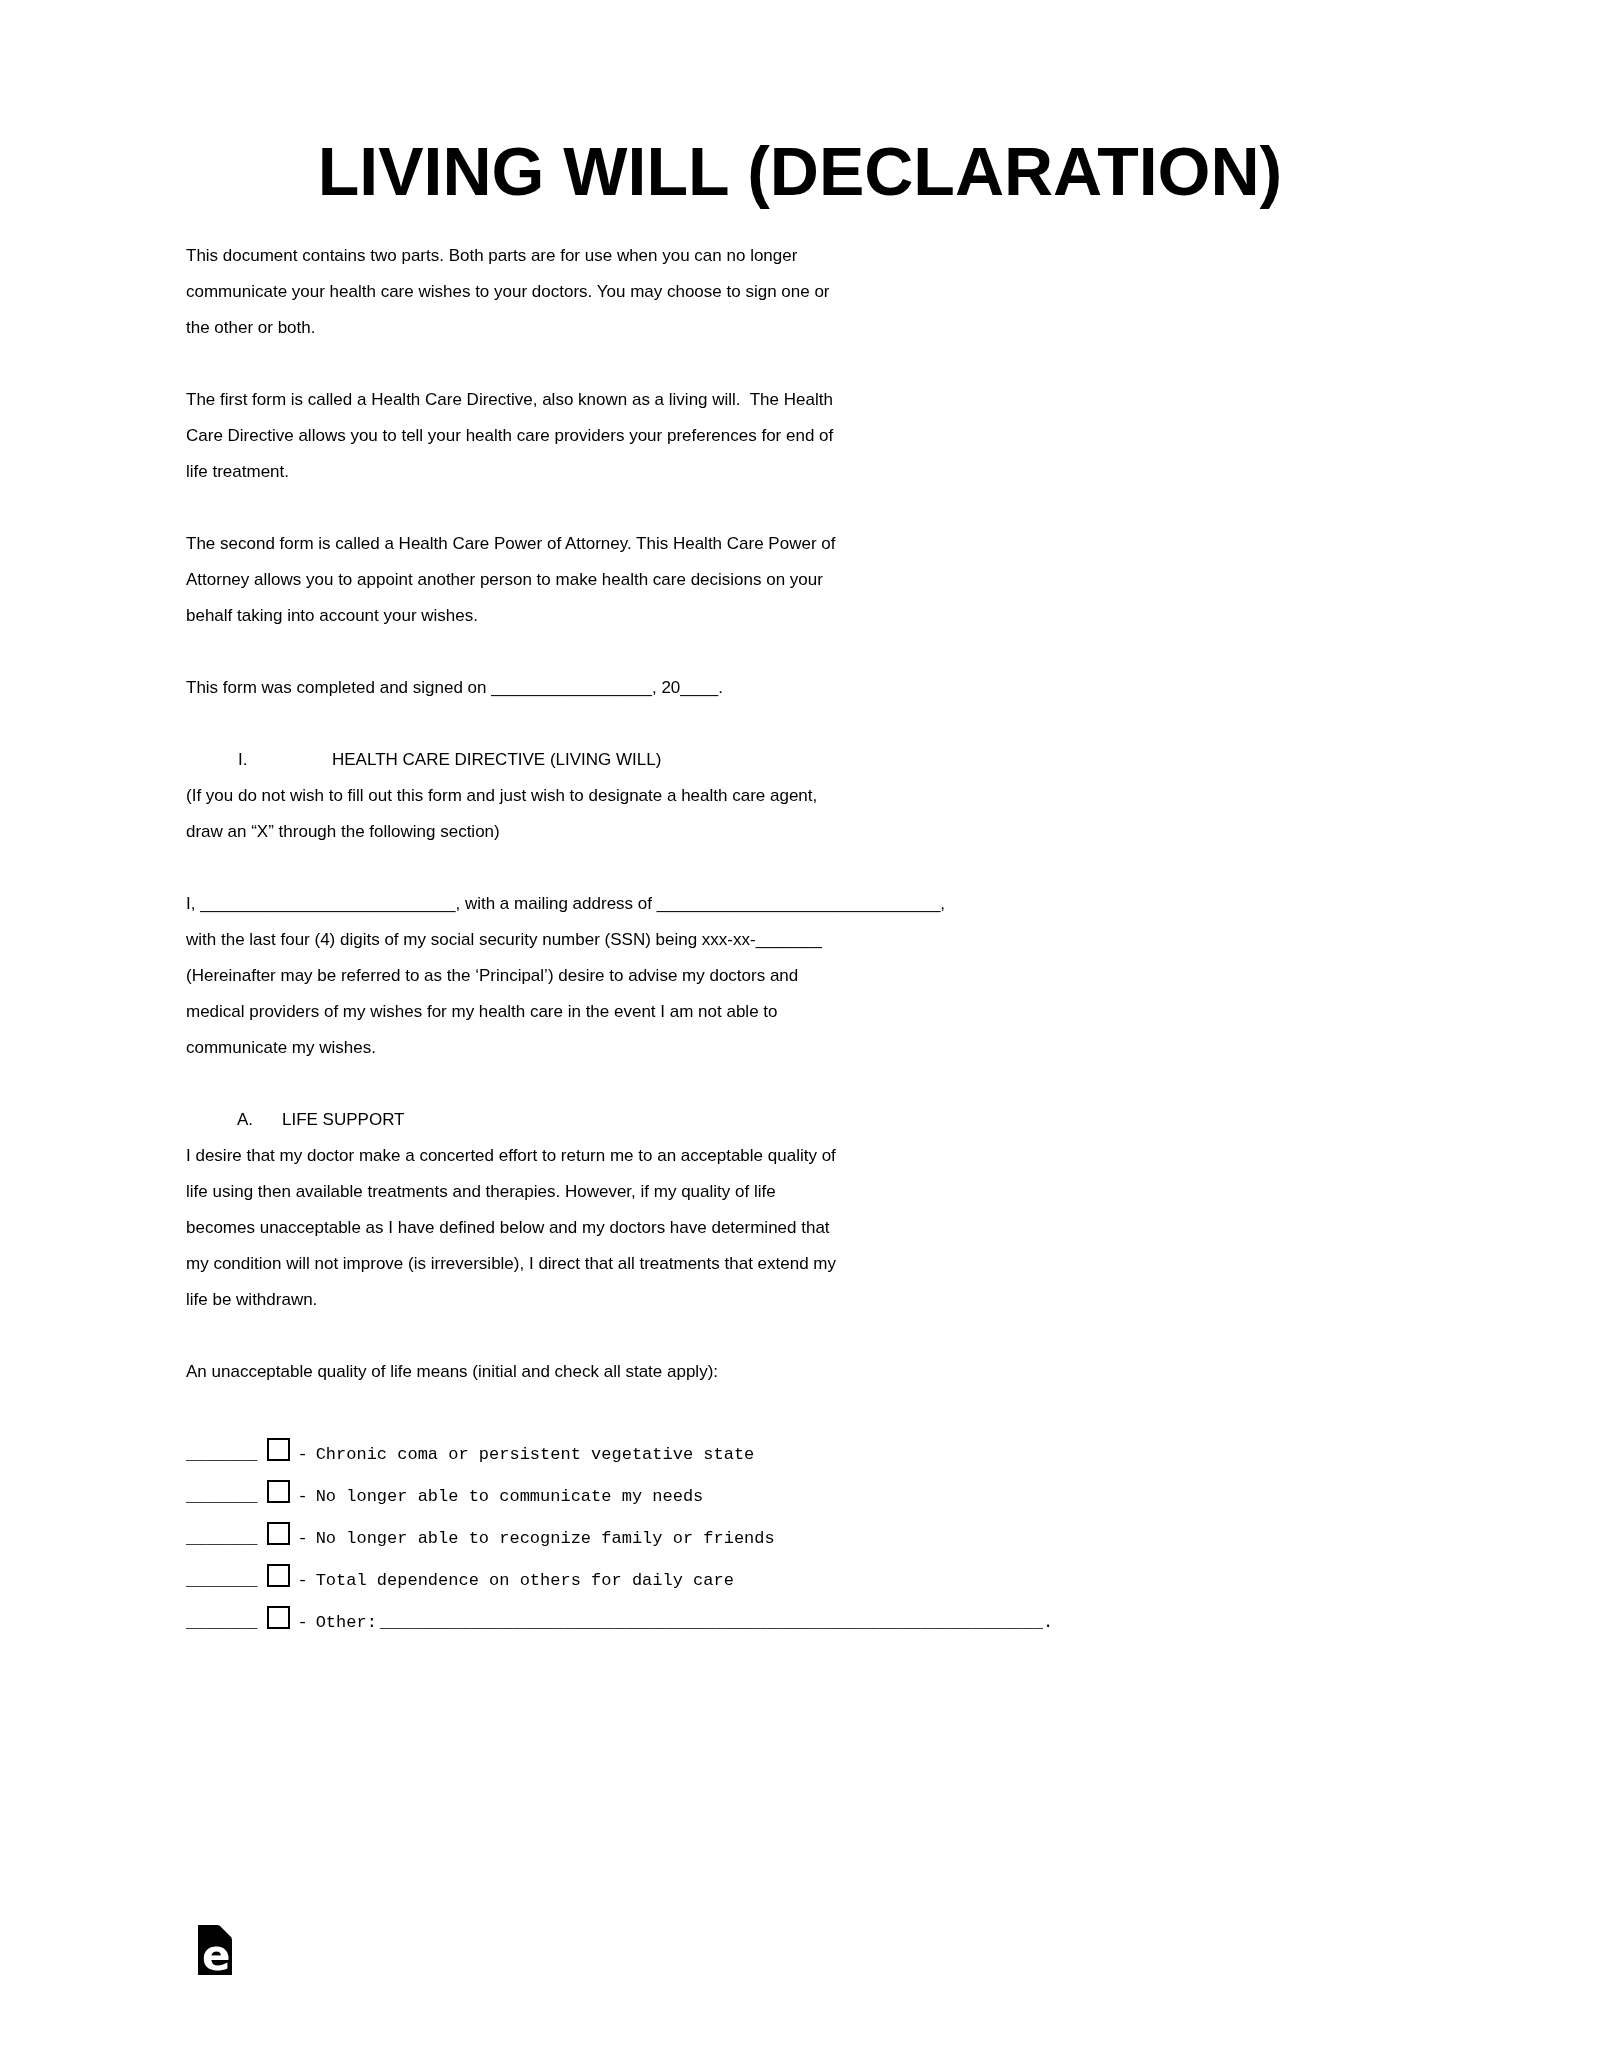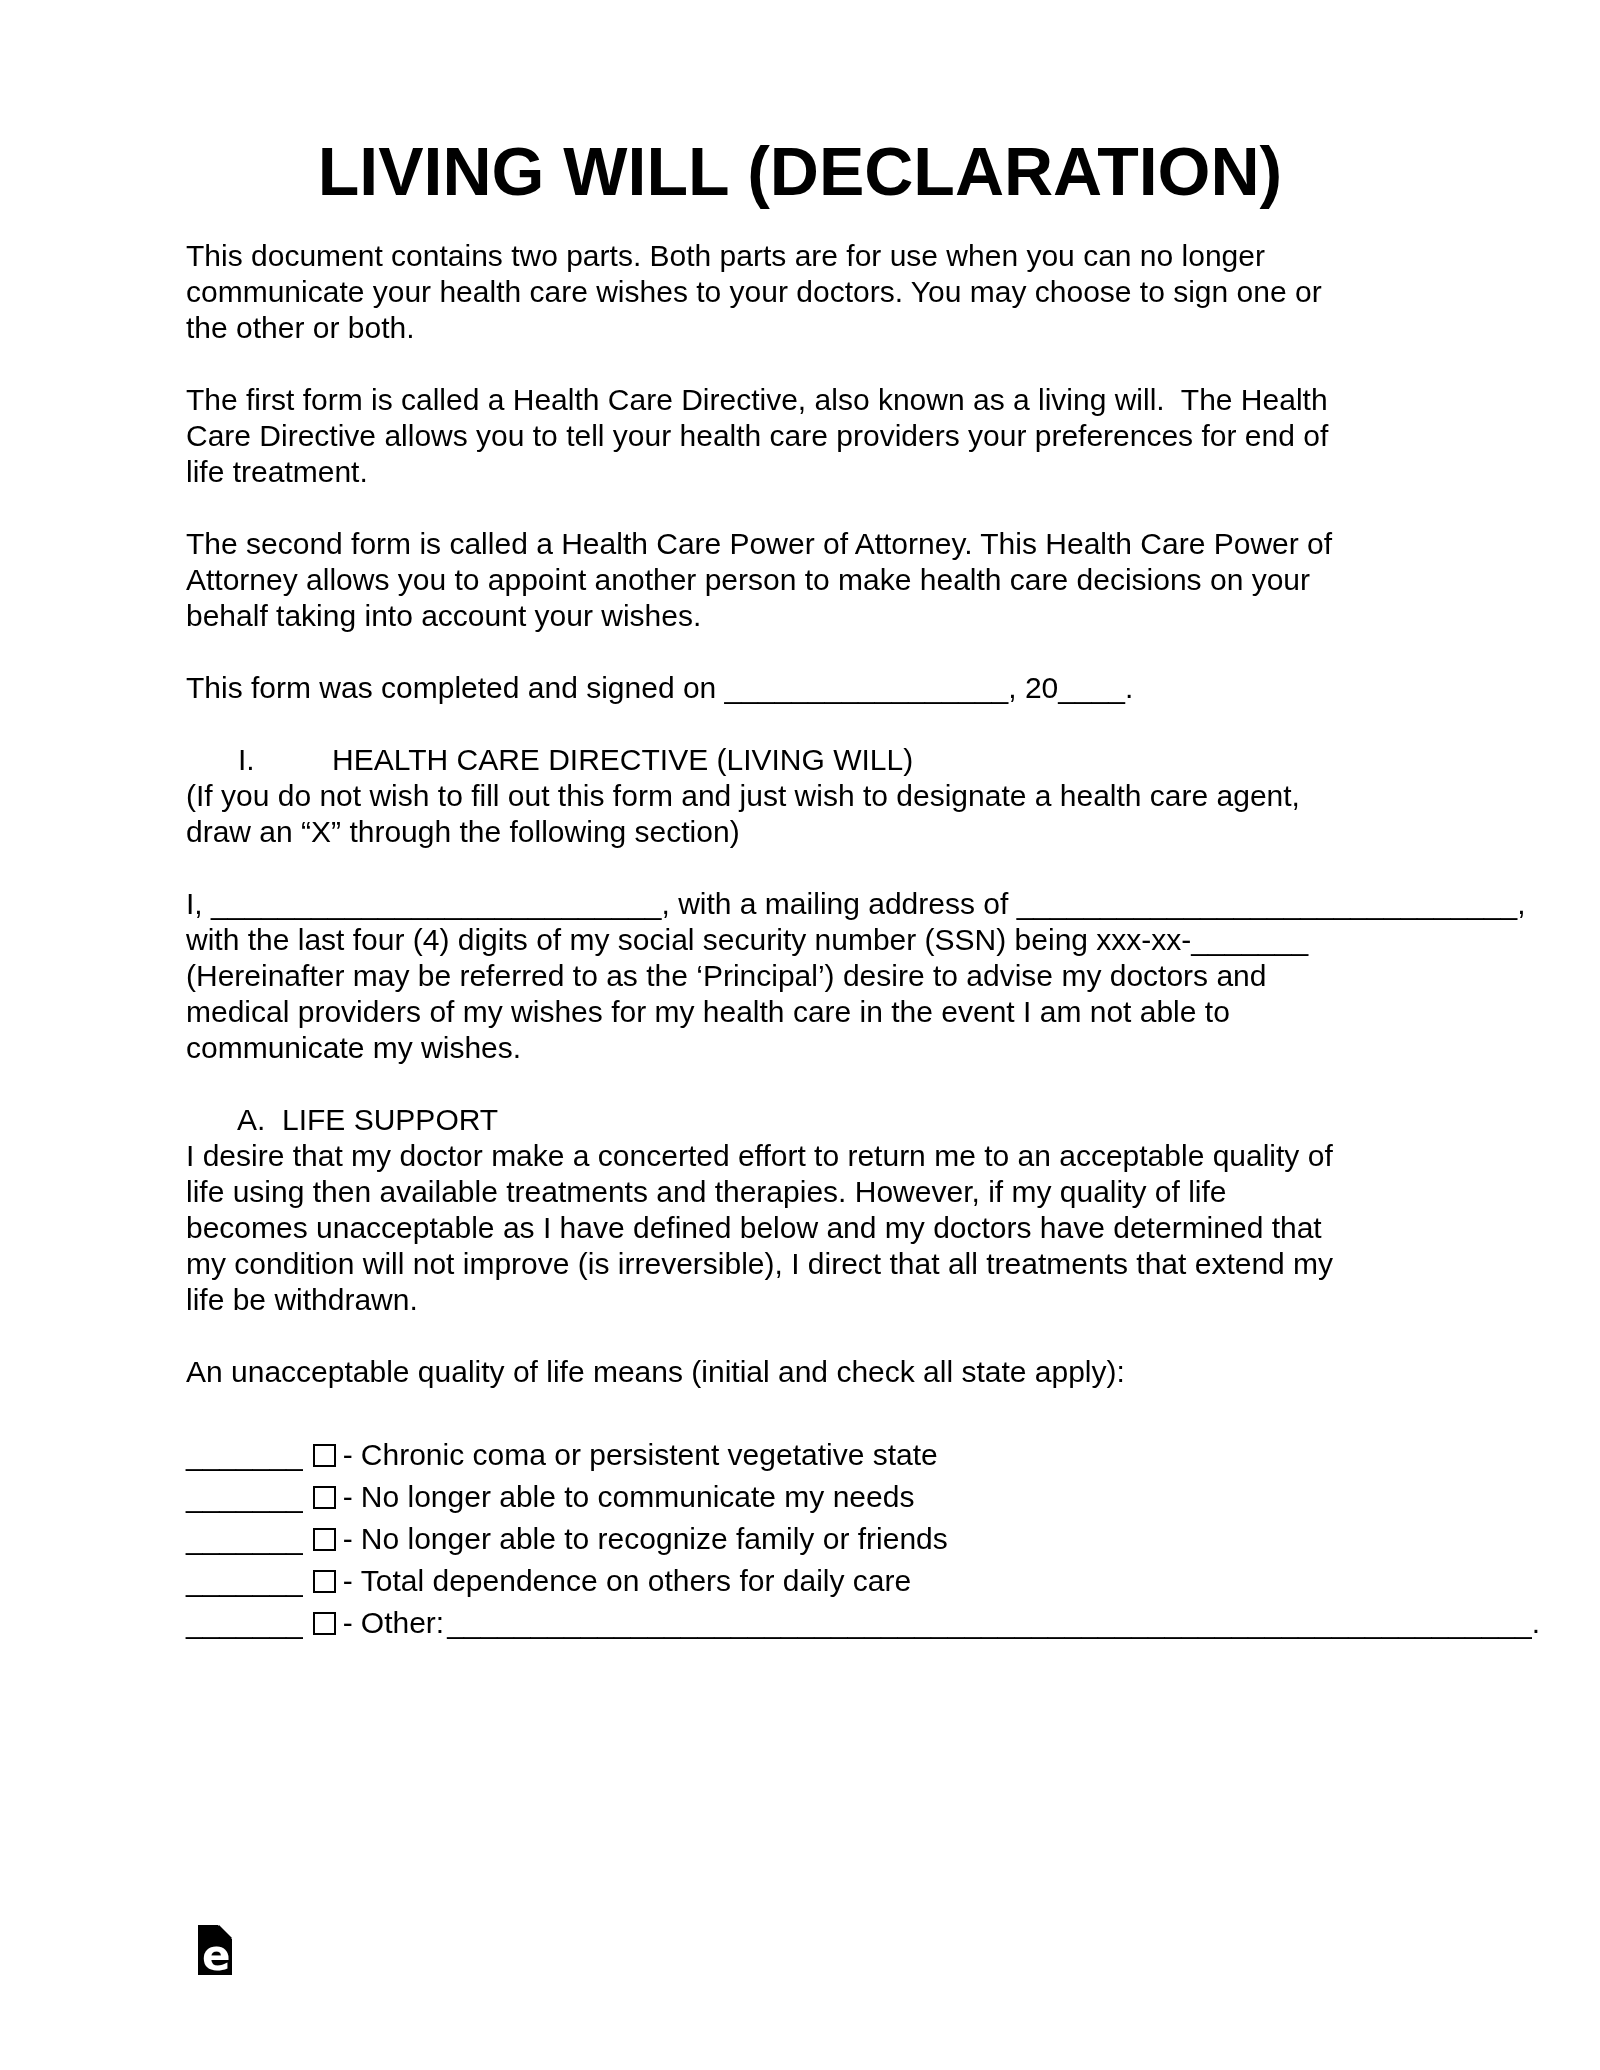--- a/index.html
+++ b/index.html
@@ -4,25 +4,25 @@
 <style>
   html,body{margin:0;padding:0;}
   body{
     width:1600px;height:2070px;position:relative;background:#ffffff;
     font-family:"Liberation Sans","DejaVu Sans",sans-serif;color:#000000;
     overflow:hidden;
   }
   .content{position:absolute;left:186px;top:140px;width:1228px;}
   .title{font-size:68px;line-height:62px;font-weight:bold;text-align:center;margin:0 0 36px 0;}
   .para{margin:0 0 36px 0;}
-  .line{font-size:30px;line-height:36px;white-space:pre;}
+  .line{font-size:17px;line-height:36px;white-space:pre;}
   .b{font-weight:normal;}
   .h1num{display:inline-block;margin-left:52px;width:94px;}
   .h2num{display:inline-block;margin-left:51px;width:45px;}
-  .checklist{margin-top:44px;}
+  .checklist{margin-top:44px;font-family:Liberation Mono, monospace;}
   .opt{line-height:42px;}
   .cb{
     display:inline-block;width:19px;height:19px;border:2px solid #000;
     vertical-align:-2px;margin:0 7px 0 10px;background:#fff;
   }
   .dash{margin-right:8px;}
   .other-blank{margin-left:3px;}
   
   .logo{position:absolute;left:198px;top:1925px;width:34px;height:50px;}
   .logo-page{

